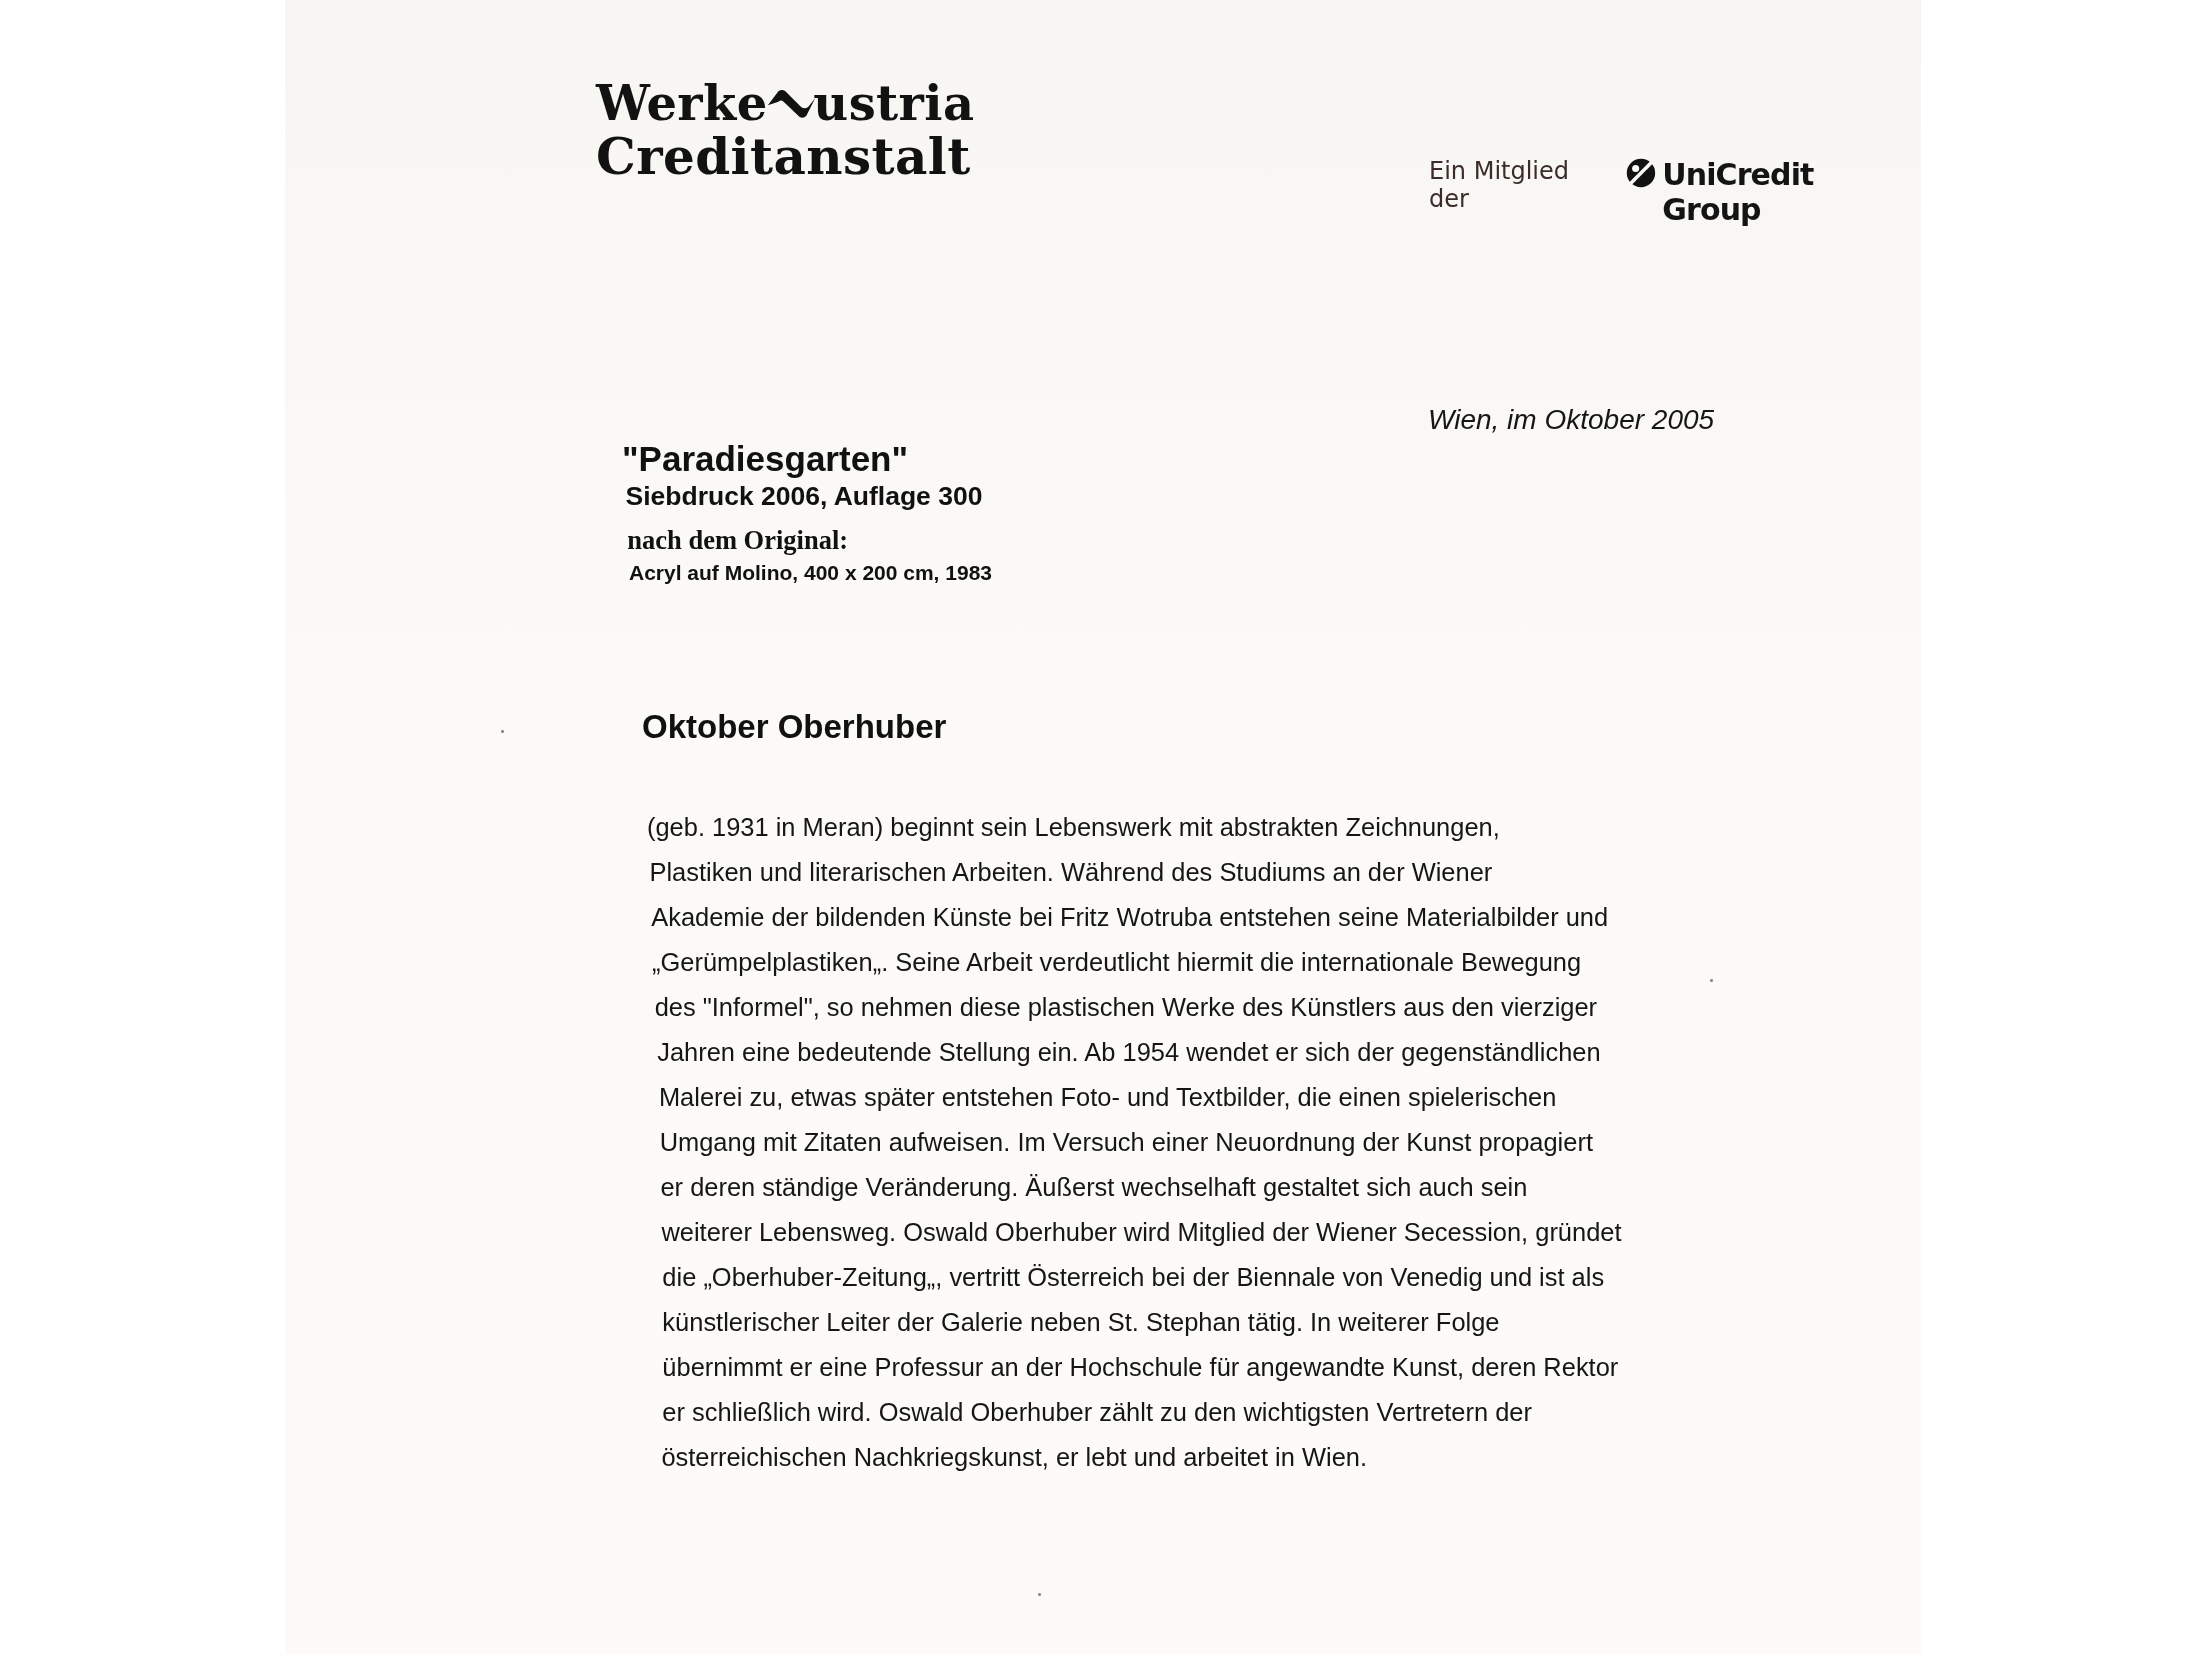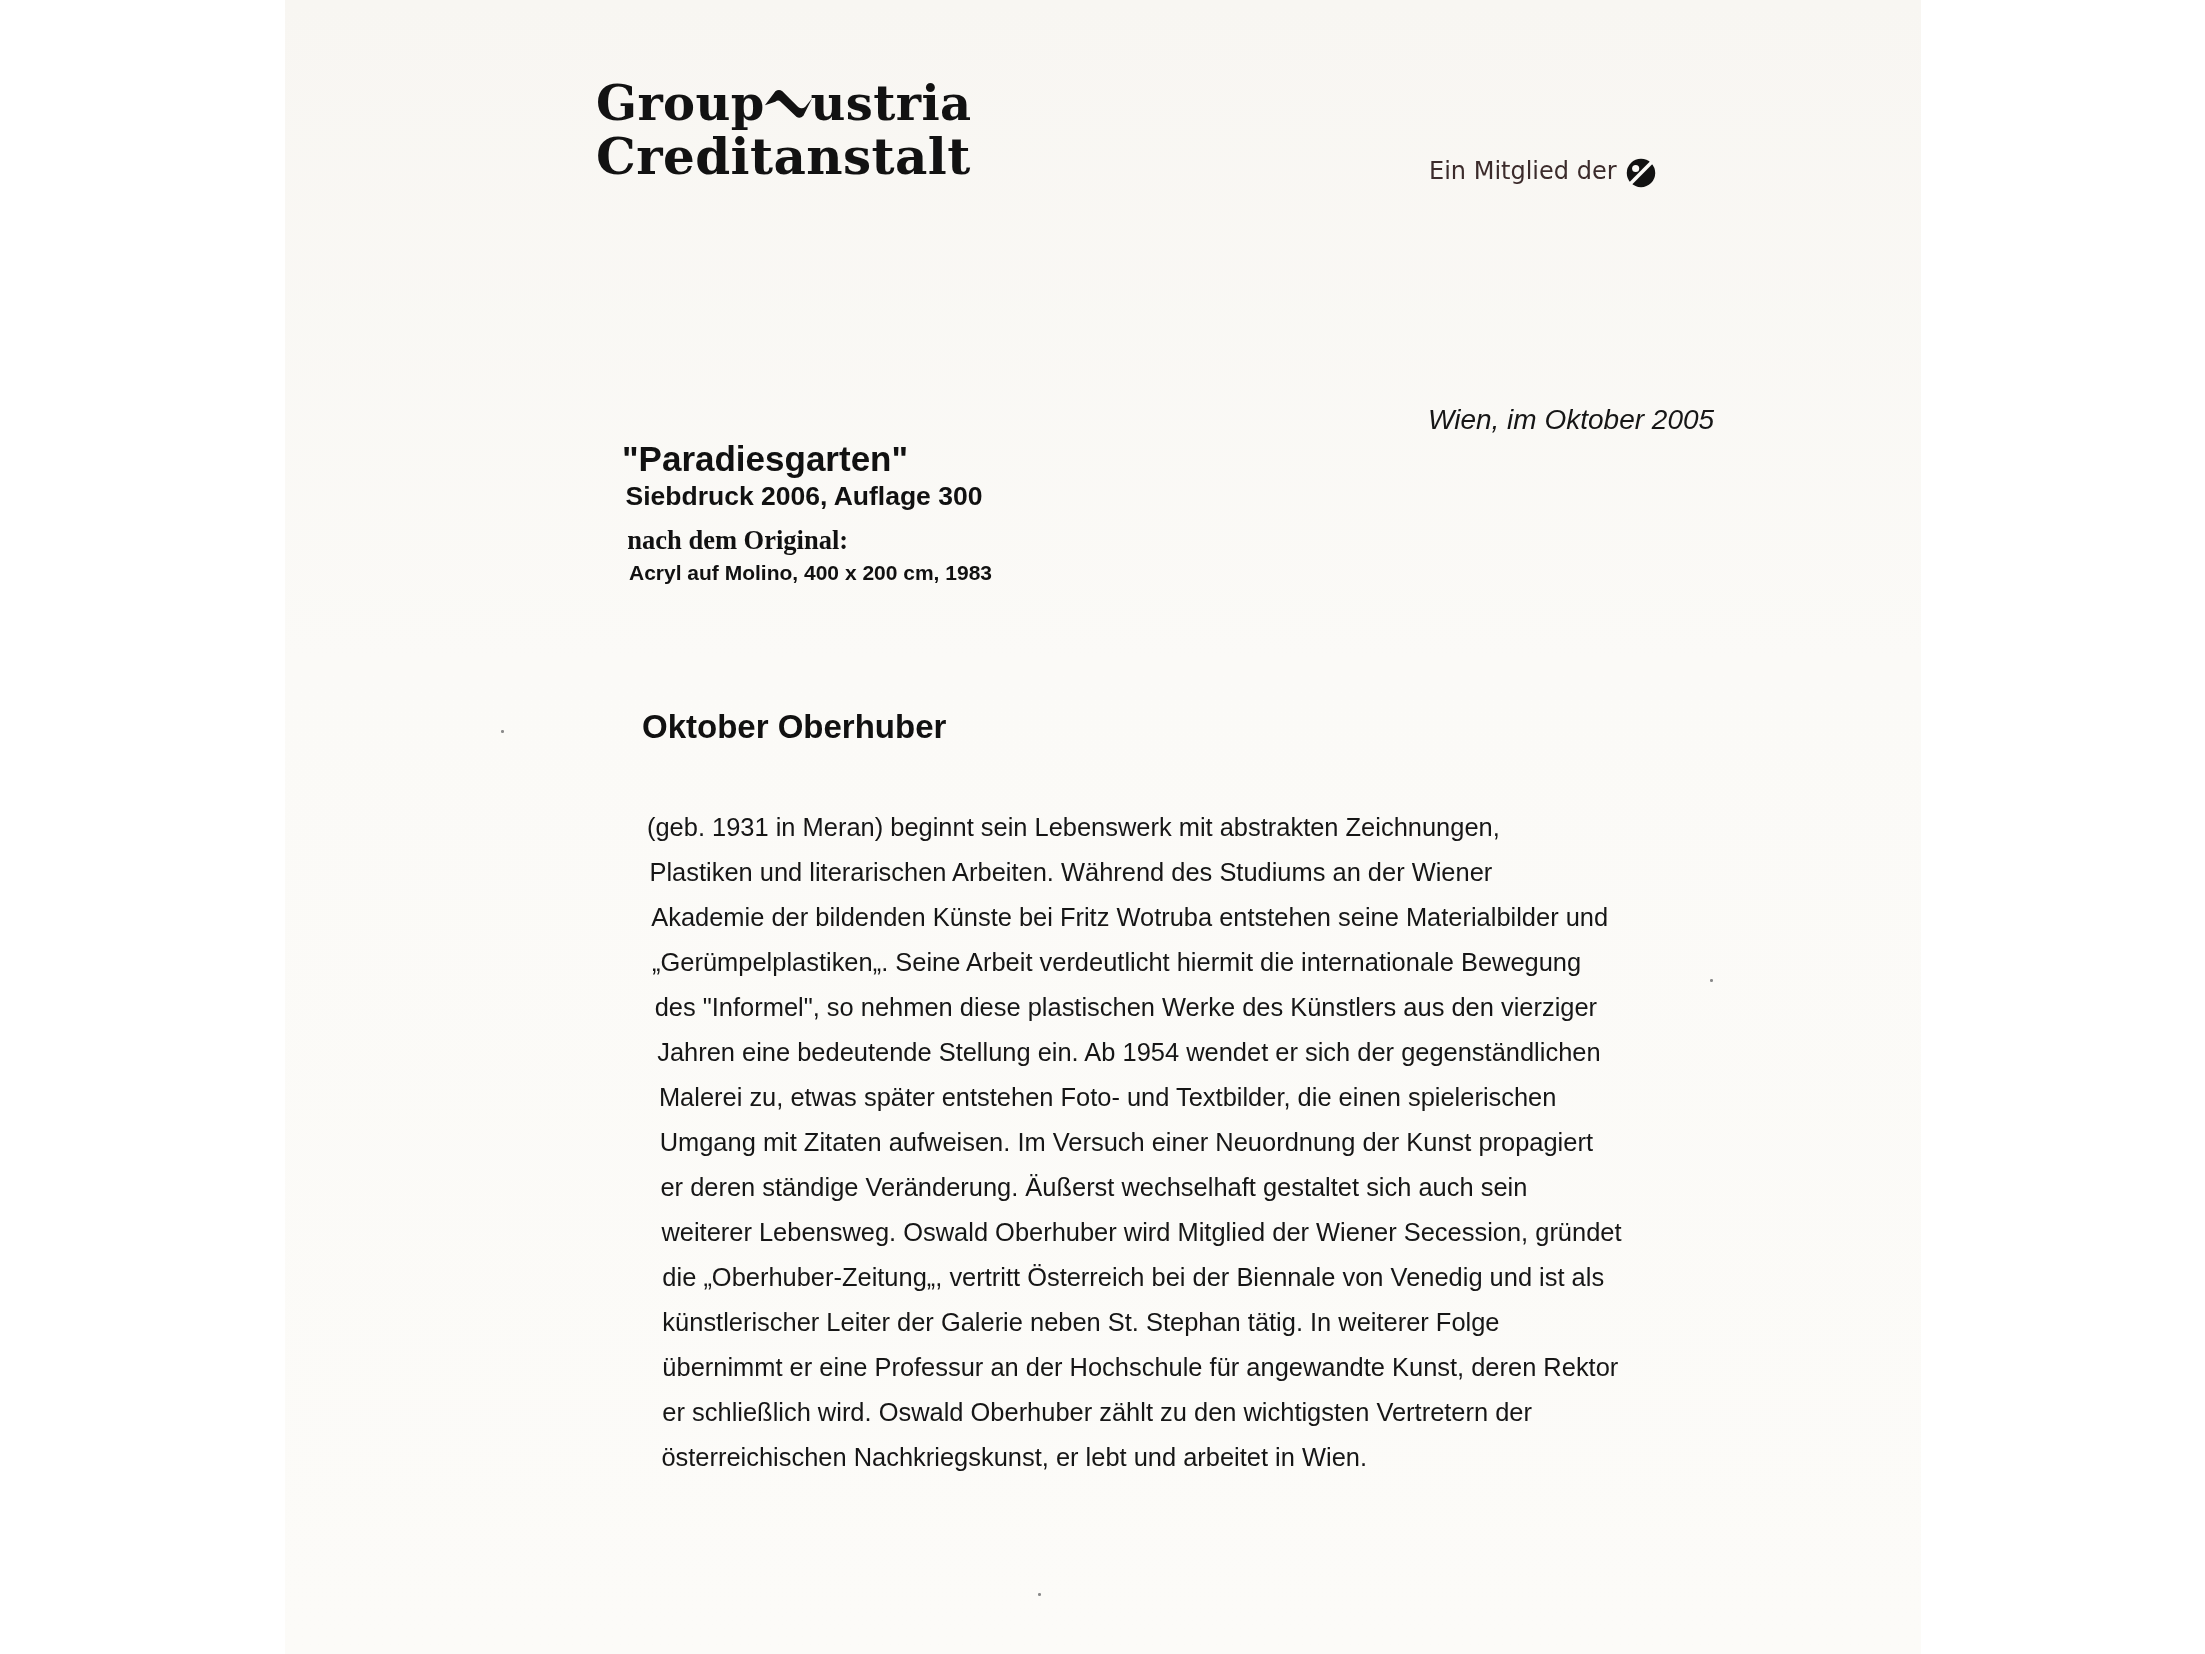--- a/index.html
+++ b/index.html
@@ -139,36 +139,37 @@
       background: #8a8a8a;
     }
   </style>
 </head>
 <body>
 
 <div class="page">
 
   <div class="logo">
     <div class="line1">
-      <span>Group</span>
+      <span>Werke</span>
       <svg class="swoosh" viewBox="0 0 58 40">
         <path d="M2 22 L14 6 Q18 3 22 6 L40 24 Q44 27 48 24 L56 14 L46 34 Q42 38 38 35 L20 18 Q17 15 14 18 Z" fill="#121212"></path>
       </svg>
       <span>ustria</span>
     </div>
     <div class="line2">Creditanstalt</div>
   </div>
 
   <div class="group">
     <span class="member">Ein Mitglied der</span>
     <svg class="uc-icon" viewBox="0 0 36 36">
       <circle cx="18" cy="18" r="16" fill="#121212"></circle>
       <path d="M6 30 L30 6" stroke="#fbfaf7" stroke-width="4"></path>
       <circle cx="12" cy="13" r="4" fill="#fbfaf7"></circle>
     </svg>
+    <span class="uc-name">UniCredit Group</span>
   </div>
 
   <div class="date">Wien, im Oktober 2005</div>
 
   <div class="title-block">
     <div class="title">"Paradiesgarten"</div>
     <div class="subtitle">Siebdruck 2006, Auflage 300</div>
     <div class="orig-label">nach dem Original:</div>
     <div class="orig-detail">Acryl auf Molino, 400 x 200 cm, 1983</div>
   </div>

